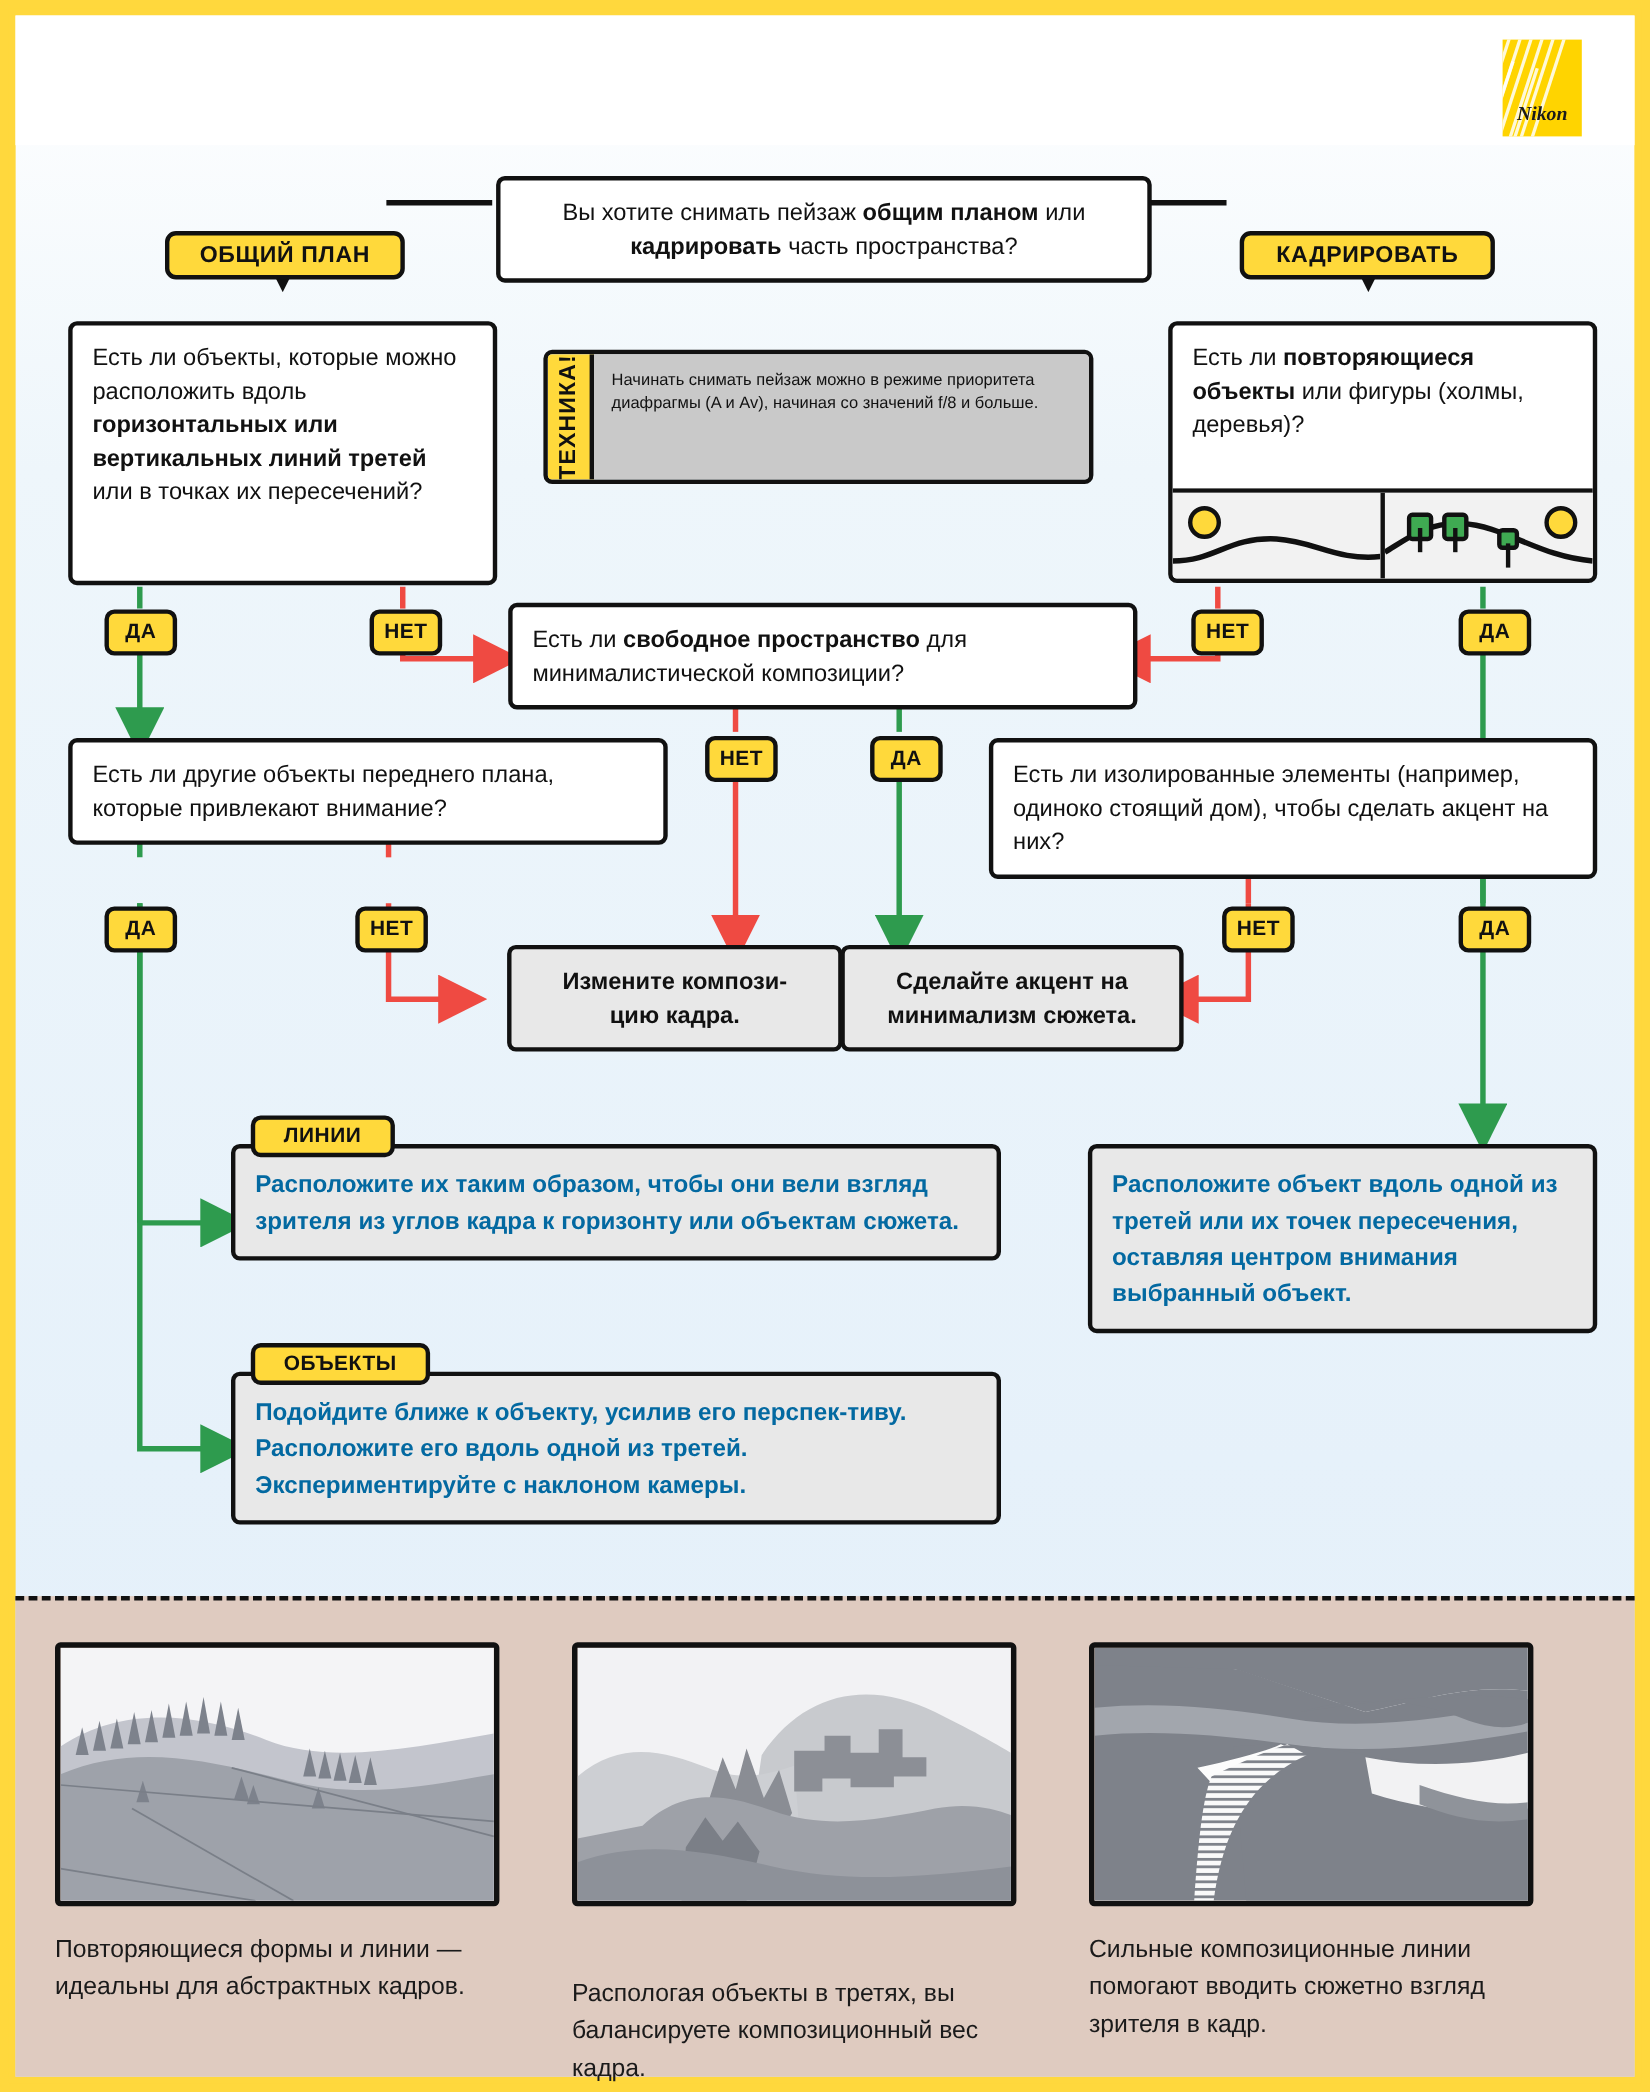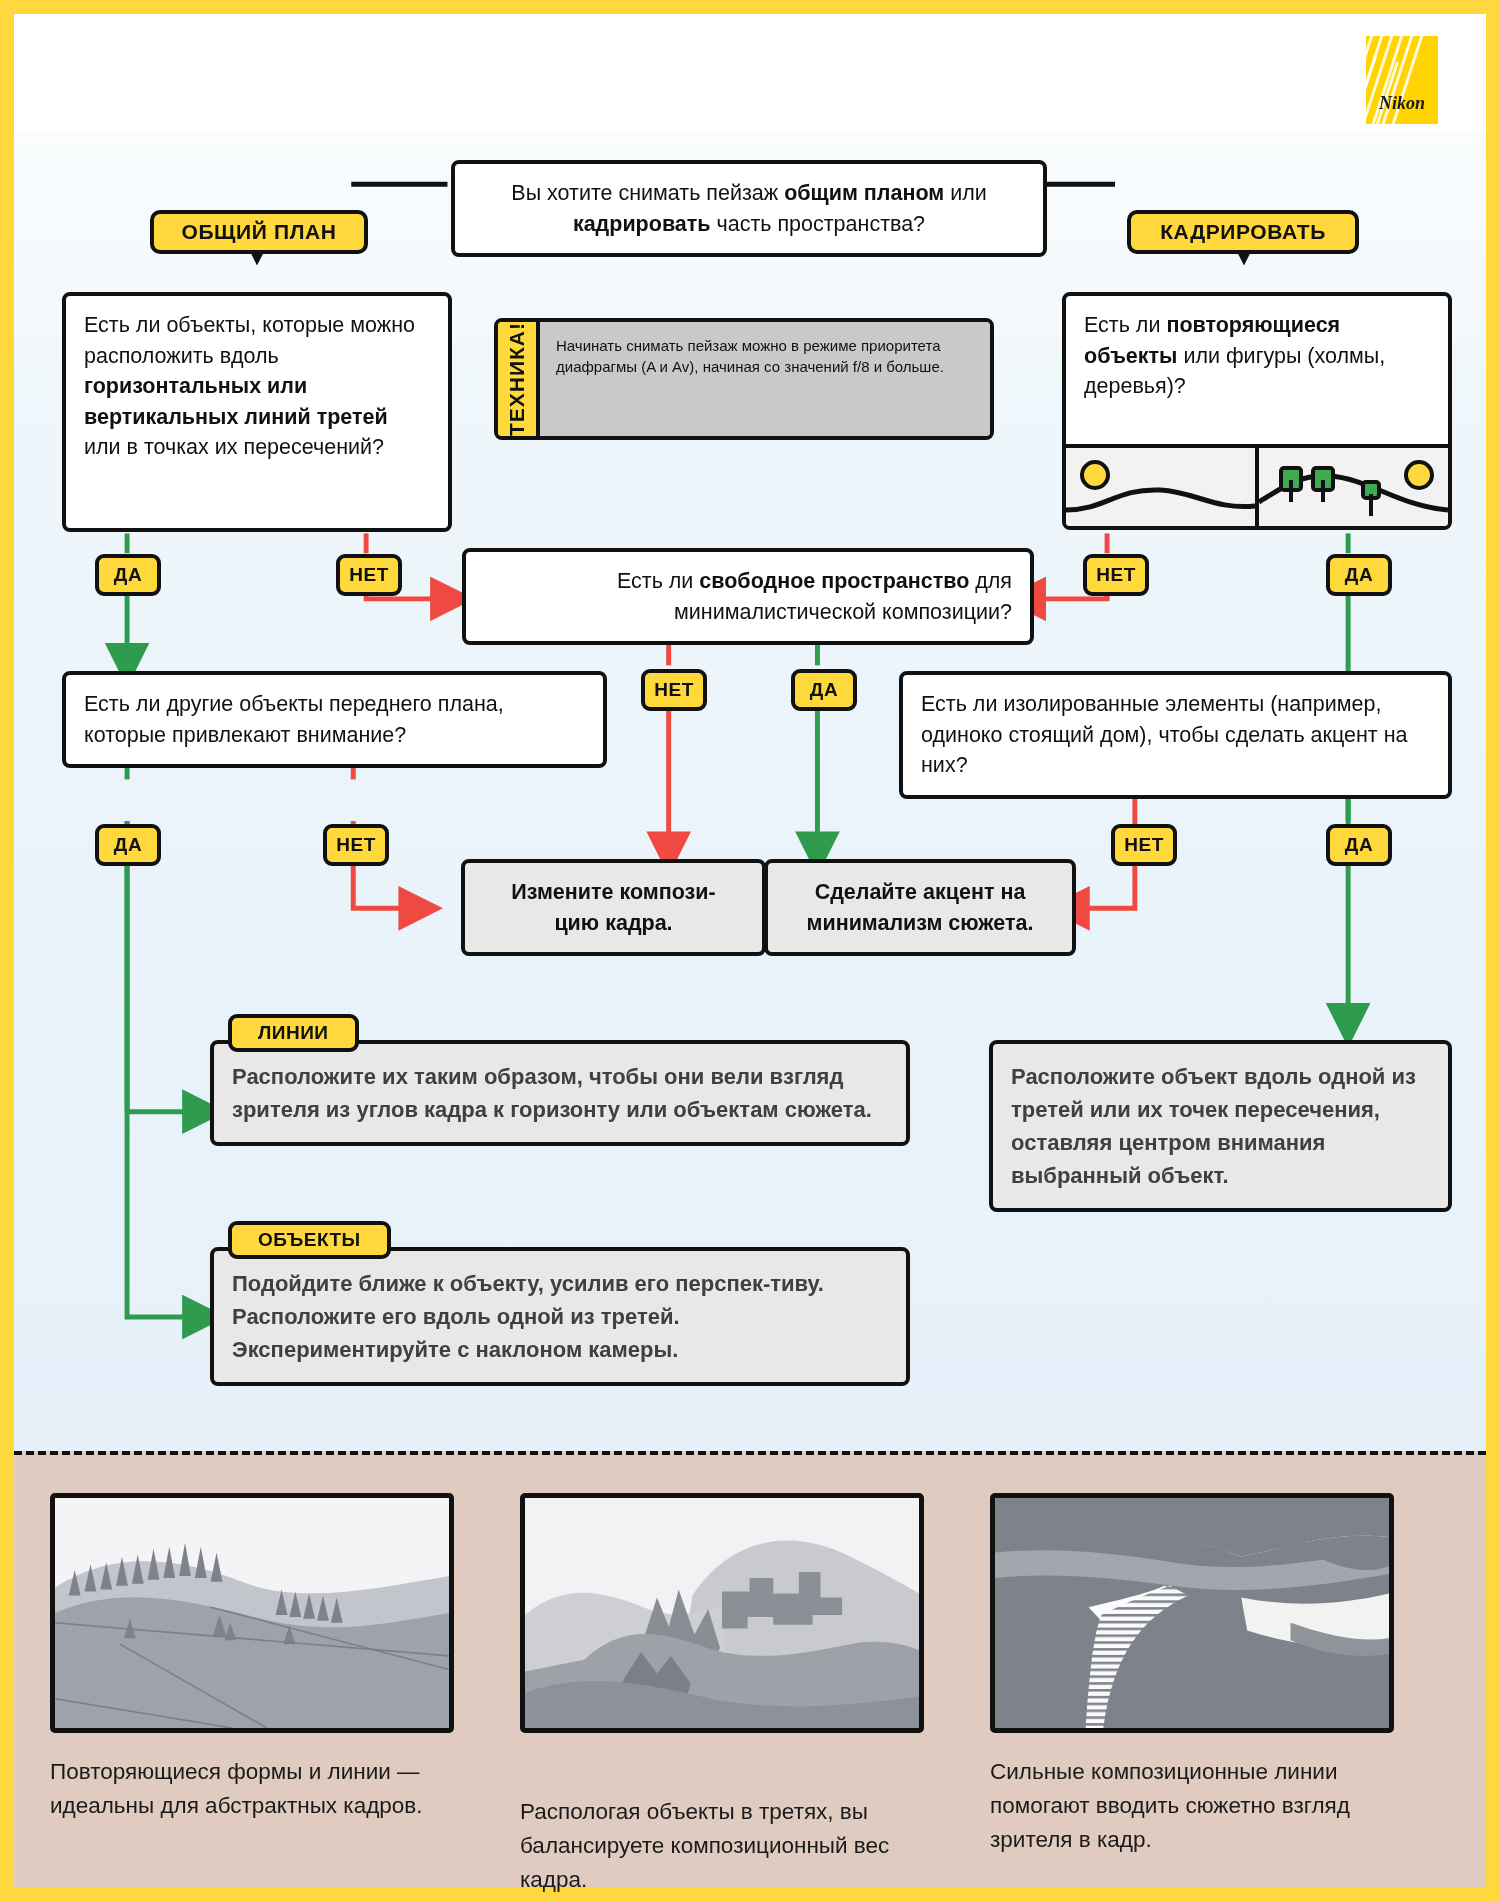--- a/index.html
+++ b/index.html
@@ -77,21 +77,21 @@
     width:66px; height:42px; letter-spacing:.5px;
   }
 
   .greybox {
     background:#e8e8e8; border:4px solid #111; border-radius:8px;
     font-size:21.5px; font-weight:bold; line-height:1.42; color:#111;
     padding:14px 18px; text-align:center;
   }
   .resultbox {
     background:#e8e8e8; border:4px solid #111; border-radius:8px;
-    font-size:22px; font-weight:bold; line-height:1.5; color:#404040;
+    font-size:22px; font-weight:bold; line-height:1.5; color:#0369a1;
     padding:16px 18px;
   }
   .rtag {
     position:absolute; top:-26px; left:18px;
     background:#ffd93b; border:4px solid #111; border-radius:9px;
     font-size:19px; font-weight:bold; color:#111;
     padding: 4px 26px; letter-spacing:.5px; z-index:3;
   }
 
   
@@ -270,21 +270,21 @@
   <div class="abs pill" style="left:322px; top:540px;">
       <span>НЕТ</span>
     </div>
   <div class="abs pill" style="left:1069px;top:540px;">
       <span>НЕТ</span>
     </div>
   <div class="abs pill" style="left:1312px;top:540px;">
       <span>ДА</span>
     </div>
 
-  <div class="abs qbox" style="left:448px; top:534px; width:572px; text-align:right;">
+  <div class="abs qbox" style="left:448px; top:534px; width:572px; text-align:left;">
     <span>Есть ли <b>свободное пространство</b> для минималистической композиции?</span>
   </div>
 
   <div class="abs pill" style="left:627px; top:655px;">
       <span>НЕТ</span>
     </div>
   <div class="abs pill" style="left:777px; top:655px;">
       <span>ДА</span>
     </div>
 

